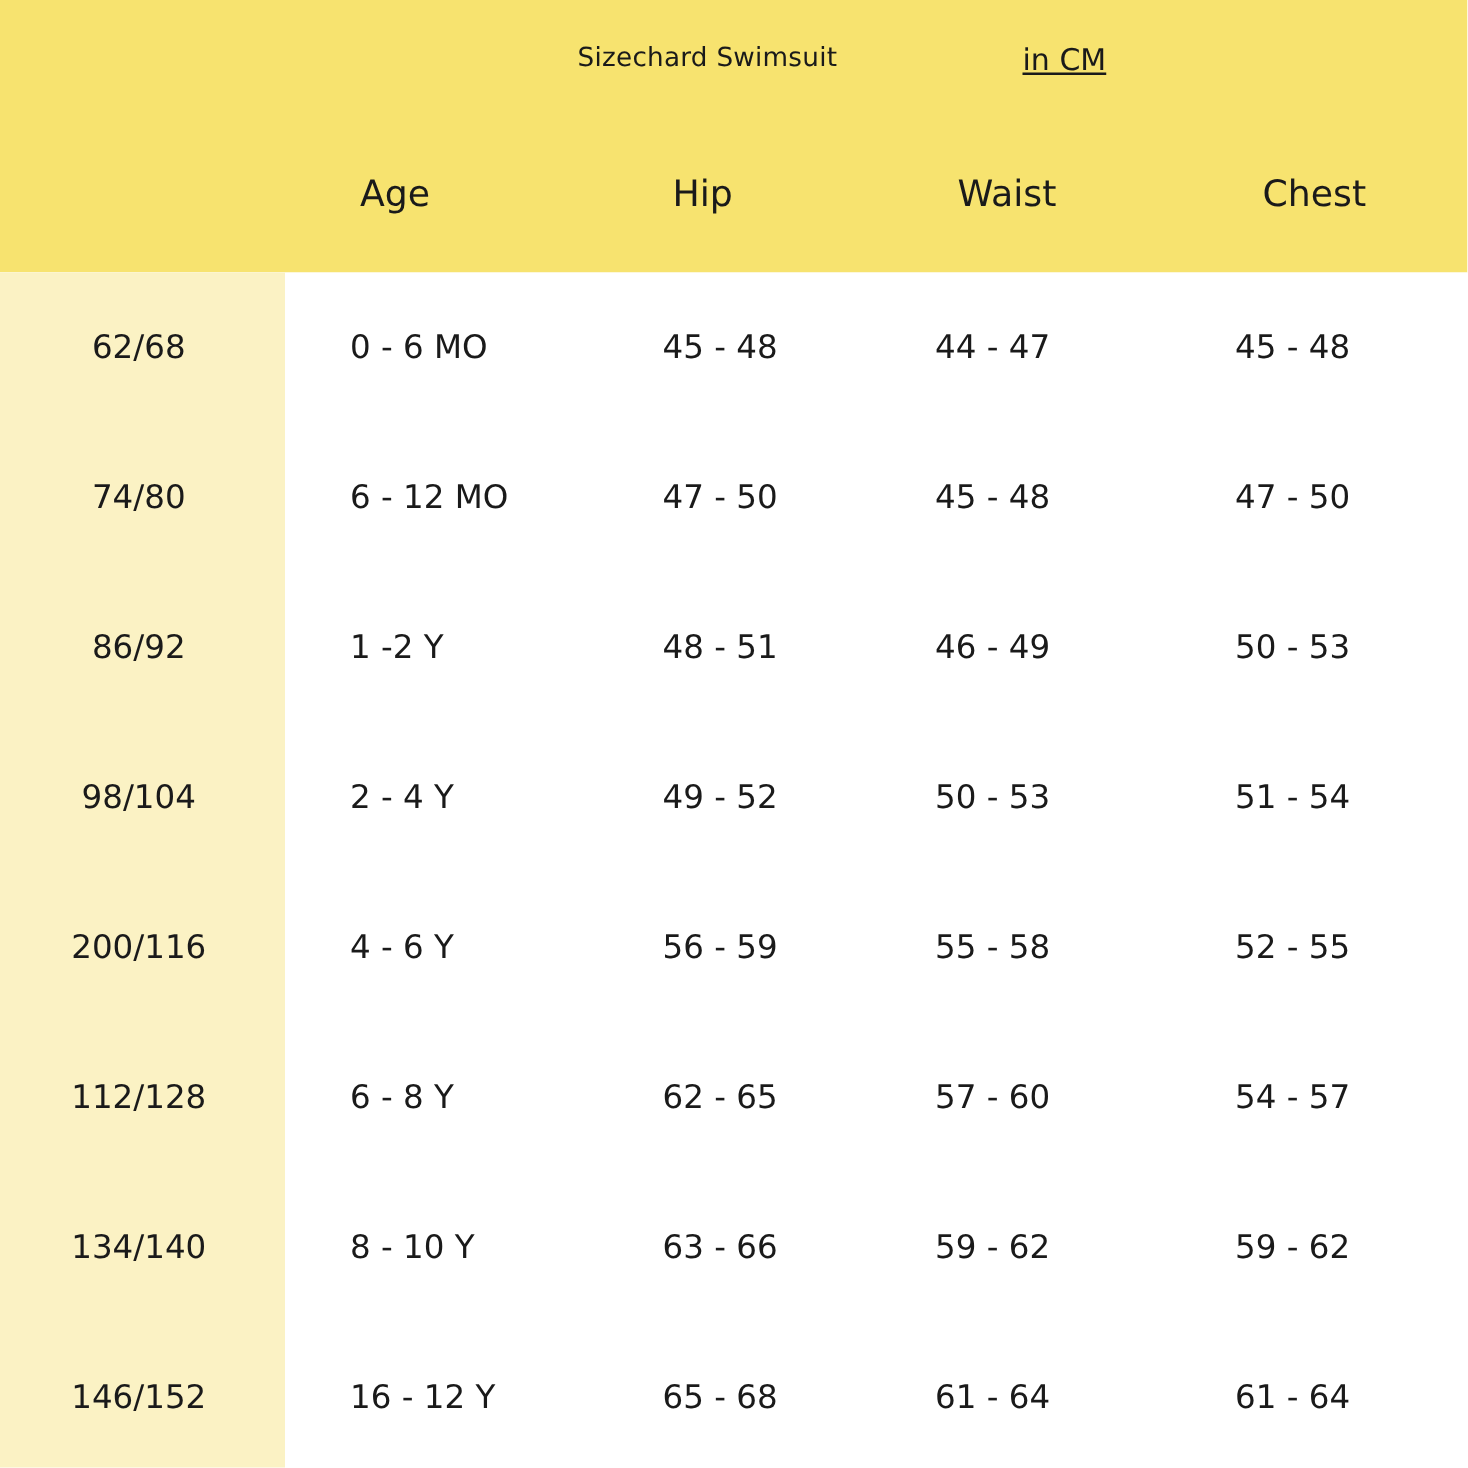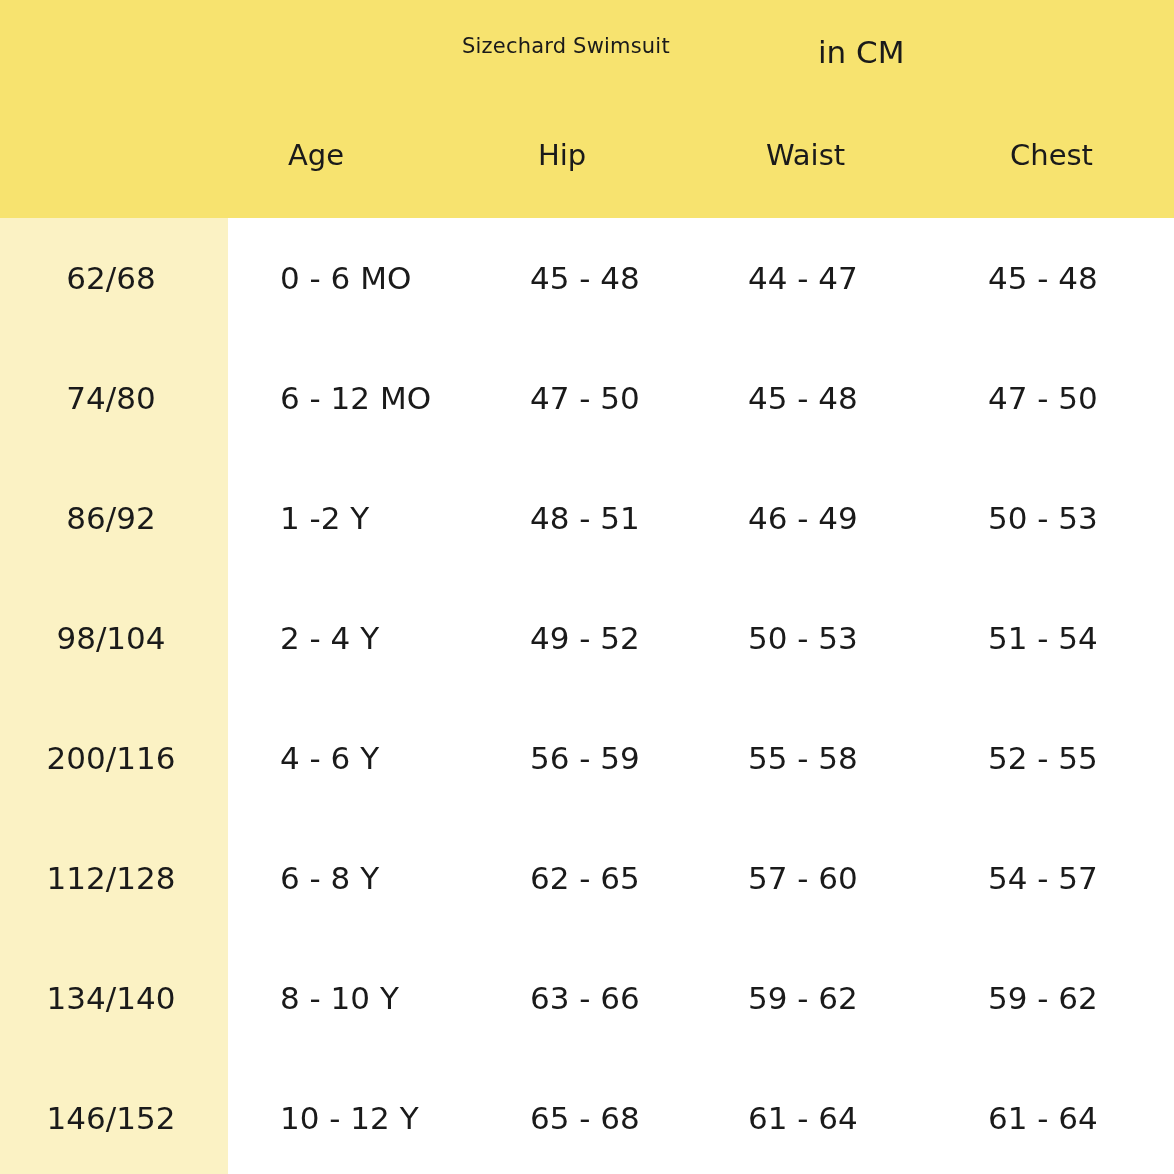--- a/index.html
+++ b/index.html
@@ -33,22 +33,23 @@
     left: 462px;
     top: 34px;
     font-size: 21px;
     letter-spacing: 0.2px;
     white-space: nowrap;
   }
   .title-unit {
     position: absolute;
     left: 818px;
     top: 34px;
-    font-size: 31px;
-    white-space: nowrap;
+    font-size: 24px;
+    white-space: nowrap;
+    text-decoration: underline;
   }
   .col-headers {
     position: absolute;
     top: 138px;
     left: 0;
     right: 0;
     height: 60px;
   }
   .col-header {
     position: absolute;
@@ -77,21 +78,21 @@
   .rows {
     position: relative;
     z-index: 2;
   }
   .row {
     display: flex;
     align-items: center;
     height: 120px;
   }
   .cell {
-    font-size: 31px;
+    font-size: 26px;
     white-space: nowrap;
   }
   .cell-size {
     width: 228px;
     text-align: center;
     padding-right: 6px;
     box-sizing: border-box;
   }
   .cell-age {
     width: 250px;
@@ -185,21 +186,21 @@
       <div class="row">
         <div class="cell cell-size">134/140</div>
         <div class="cell cell-age">8 - 10 Y</div>
         <div class="cell cell-hip">63 - 66</div>
         <div class="cell cell-waist">59 - 62</div>
         <div class="cell cell-chest">59 - 62</div>
       </div>
 
       <div class="row">
         <div class="cell cell-size">146/152</div>
-        <div class="cell cell-age">10 - 12 Y</div>
+        <div class="cell cell-age">16 - 12 Y</div>
         <div class="cell cell-hip">65 - 68</div>
         <div class="cell cell-waist">61 - 64</div>
         <div class="cell cell-chest">61 - 64</div>
       </div>
 
     </div>
   </div>
 </div>
 
 </body></html>

